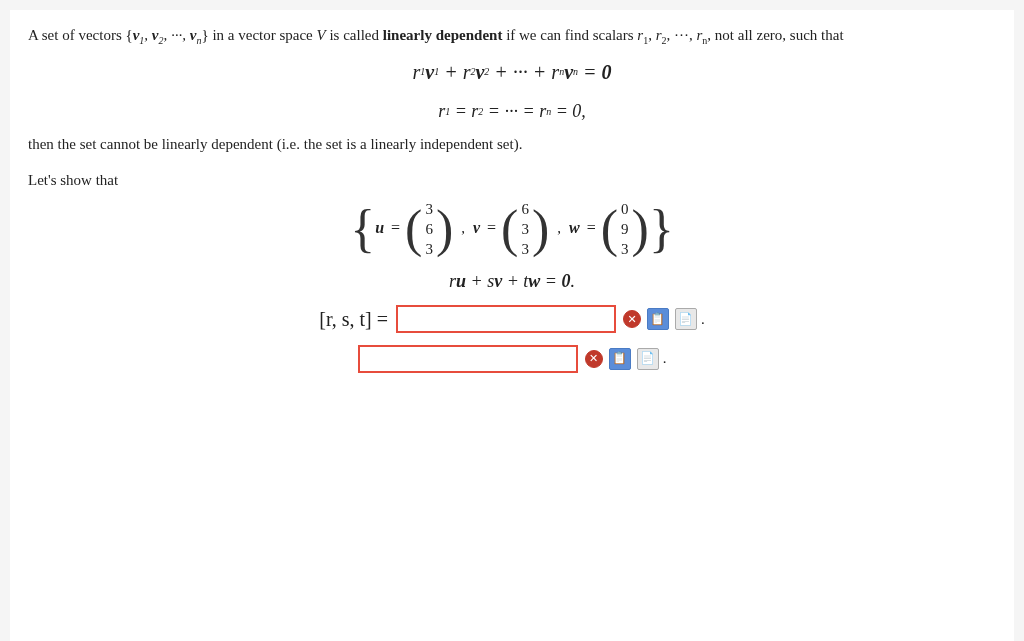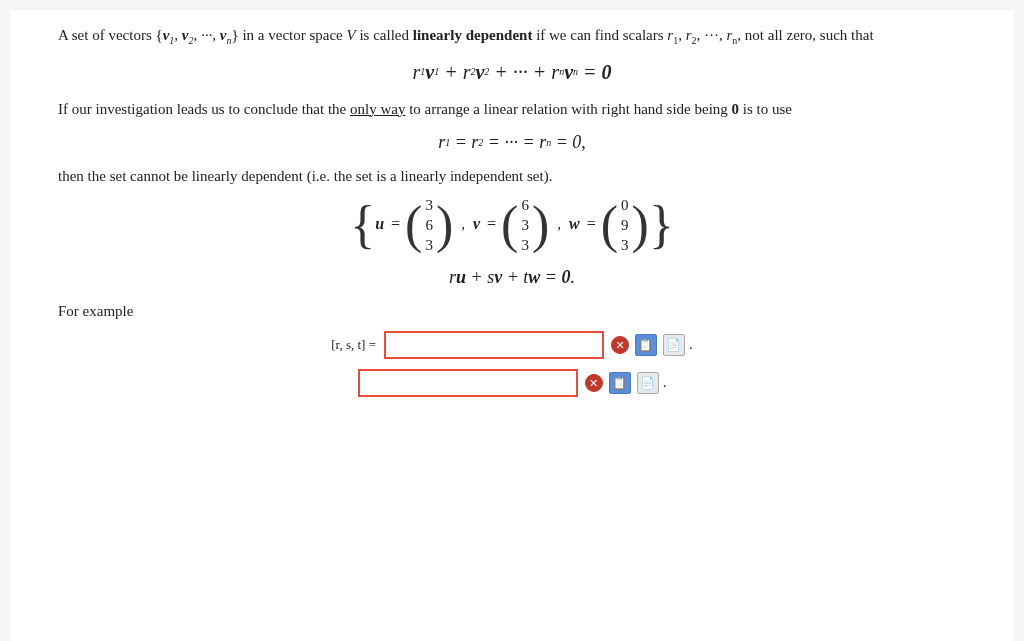--- a/index.html
+++ b/index.html
@@ -14,35 +14,34 @@
     }
     .page {
       background: #fff;
       width: 1004px;
       min-height: 641px;
       padding: 14px 18px 20px 18px;
       line-height: 1.55;
     }
     p {
       margin-bottom: 8px;
-      margin-left: 30px;
     }
     .bold { font-weight: bold; }
     .underline { text-decoration: underline; }
 
     
     .input-row {
       display: flex;
       align-items: center;
       justify-content: center;
       margin: 6px 0 10px 0;
       gap: 4px;
     }
     .input-label {
-      font-size: 13px;
+      font-size: 20px;
       margin-right: 4px;
       white-space: nowrap;
     }
     .math-input {
       width: 220px;
       height: 28px;
       border: 2px solid #e74c3c;
       outline: none;
       padding: 2px 4px;
       font-size: 14px;
@@ -171,30 +170,28 @@
     <span> in a vector space <i>V</i></span>
     is called <span class="bold">linearly dependent</span> if we can find scalars <i>r</i><sub>1</sub>, <i>r</i><sub>2</sub>, ···, <i>r</i><sub>n</sub>, not all zero, such that
   </p>
 
   <div class="formula-line">
     <i>r</i><sub>1</sub><b>v</b><sub>1</sub>&nbsp;+&nbsp;<i>r</i><sub>2</sub><b>v</b><sub>2</sub>&nbsp;+&nbsp;···&nbsp;+&nbsp;<i>r</i><sub>n</sub><b>v</b><sub>n</sub>&nbsp;=&nbsp;<b>0</b>
   </div>
 
 
 
-  <p>
-    If our investigation leads us to conclude that the <span class="underline">only way</span> to arrange a linear relation with right hand side being <b>0</b> is to use
-  </p>
 
   <div class="formula-line2">
     <i>r</i><sub>1</sub>&nbsp;=&nbsp;<i>r</i><sub>2</sub>&nbsp;=&nbsp;···&nbsp;=&nbsp;<i>r</i><sub>n</sub>&nbsp;=&nbsp;0,
   </div>
 
   <p>then the set cannot be linearly dependent (i.e. the set is a linearly independent set).</p>
 
+  <p class="section-gap">Let's show that</p>
 
   <div class="vectors-block">
 
     <span class="big-brace">{</span>
 
     <div class="vector-group">
       <span class="vec-label">u</span>
       <span class="equals-sign">=</span>
       <span class="big-paren">(</span>
       <div class="col-vec">
@@ -234,21 +231,20 @@
     </div>
 
     <span class="big-brace">}</span>
   </div>
 
 
   <div class="formula-line2">
     <i>r</i><b>u</b>&nbsp;+&nbsp;<i>s</i><b>v</b>&nbsp;+&nbsp;<i>t</i><b>w</b>&nbsp;=&nbsp;<b>0</b>.
   </div>
 
-  <p>For example</p>
 
   <div class="input-row">
     <span class="input-label">[r, s, t] =</span>
     <input class="math-input" type="text" placeholder="" style="">
     <span class="icon-btn red-x">✕</span>
     <span class="icon-btn clipboard" title="Copy">📋</span>
     <span class="icon-btn paste" title="Paste">📄</span>
     <span>.</span>
   </div>
 

